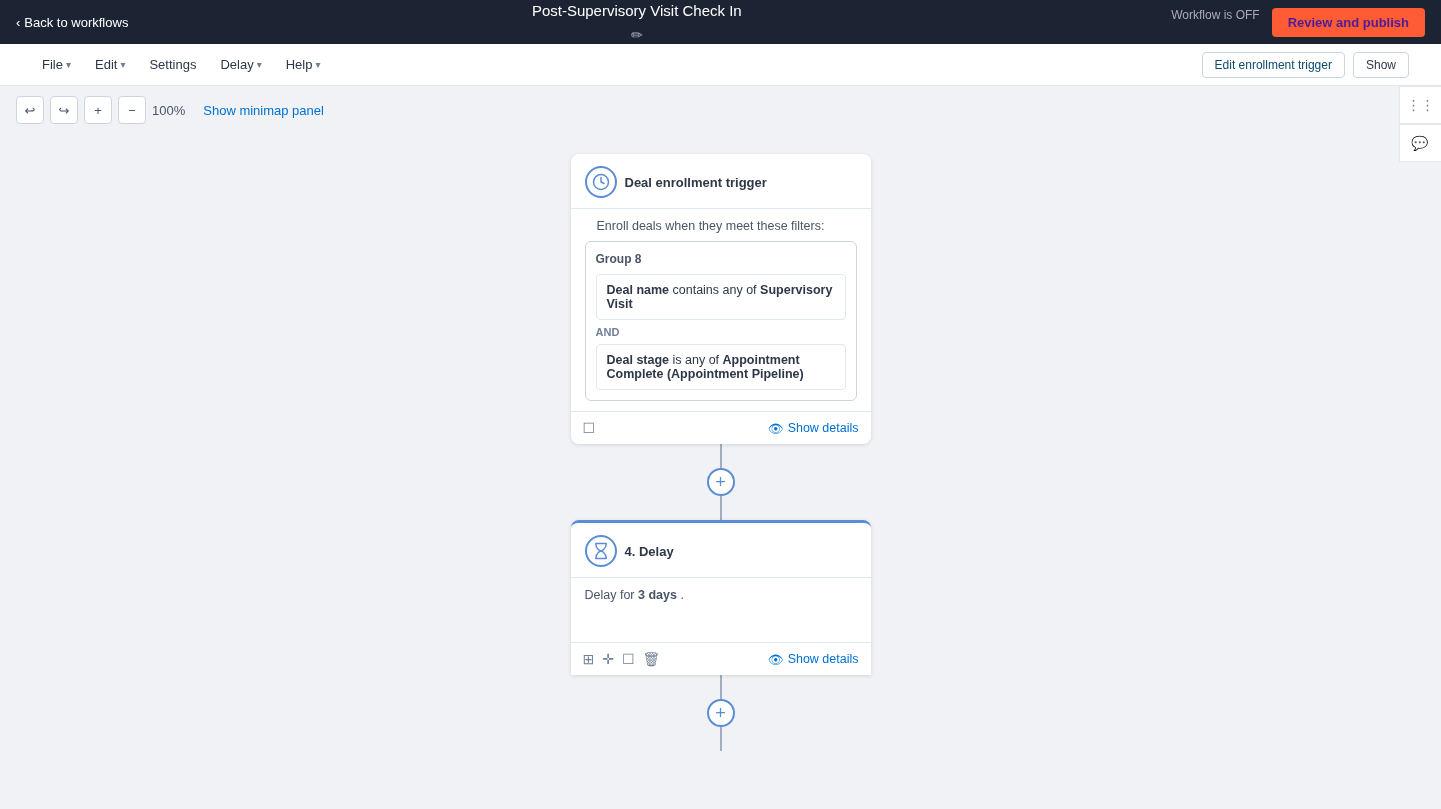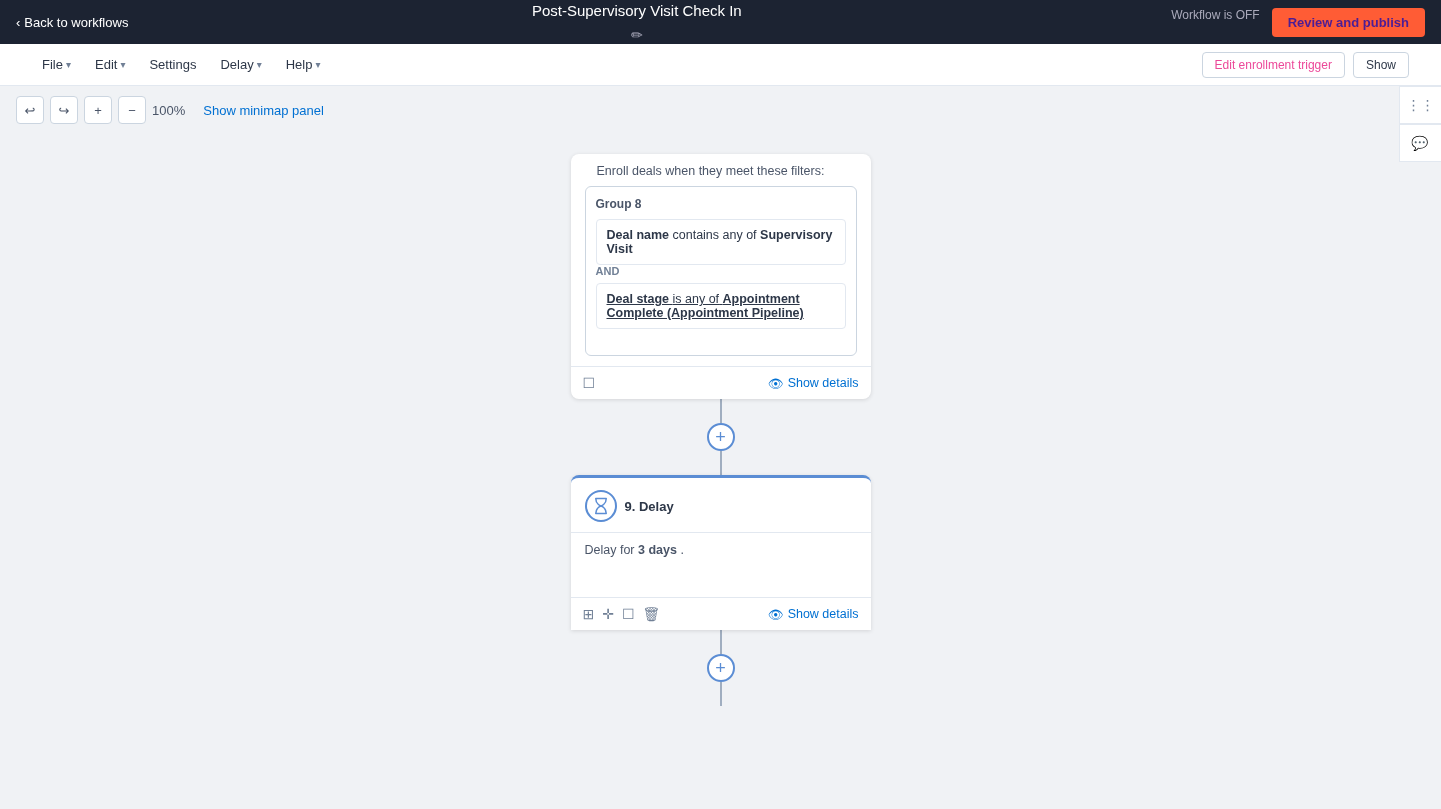--- a/index.html
+++ b/index.html
@@ -26,21 +26,21 @@
       display: flex; align-items: center; background: #fff;
       border-bottom: 1px solid #e2e8f0; padding: 0 32px; height: 42px; gap: 4px;
     }
     .nav-item {
       display: flex; align-items: center; gap: 3px; padding: 6px 10px;
       font-size: 13px; cursor: pointer; border-radius: 4px; color: #2d3748;
     }
     .nav-chevron { font-size: 10px; color: #718096; }
     .nav-right { margin-left: auto; display: flex; gap: 8px; }
     .enrollment-trigger-btn {
-      border: 1px solid #cbd5e0; background: #fff; color: #ec4899;
+      border: 1px solid #cbd5e0; background: #fff; color: #0c4a6e;
       padding: 5px 12px; border-radius: 4px; font-size: 12px; cursor: pointer;
     }
     .test-btn {
       border: 1px solid #cbd5e0; background: #fff; color: #2d3748;
       padding: 5px 12px; border-radius: 4px; font-size: 12px; cursor: pointer;
     }
 
     
     .canvas-toolbar {
       display: flex; align-items: center; gap: 6px;
@@ -85,23 +85,23 @@
 
     
     .enrollment-body { padding: 10px 14px; }
     .enroll-subtitle { font-size: 12.5px; color: #4a5568; margin-bottom: 8px; margin-left: 12px; }
     .filter-group {
       border: 1px solid #cbd5e0; border-radius: 6px; padding: 10px; margin-bottom: 0;
     }
     .group-label { font-size: 12px; font-weight: 600; color: #4a5568; margin-bottom: 8px; }
     .filter-row {
       background: #fff; border: 1px solid #e2e8f0; border-radius: 4px;
-      padding: 8px 10px; font-size: 12.5px; color: #2d3748; margin-bottom: 0;
-    }
-    .filter-row:last-child { margin-bottom: 16px; text-decoration: underline; }
+      padding: 8px 10px; font-size: 12.5px; color: #2d3748; margin-bottom: 6px;
+    }
+    .filter-row:last-child { margin-bottom: 0; }
     .filter-and { font-size: 11px; color: #718096; font-weight: 600; margin-bottom: 6px; }
     .bold-text { font-weight: 700; }
 
     .node-footer {
       display: flex; align-items: center; justify-content: space-between;
       padding: 8px 12px; border-top: 1px solid #e2e8f0;
     }
     .footer-actions { display: flex; gap: 8px; align-items: center; }
     .footer-icon { font-size: 14px; color: #718096; cursor: pointer; }
     .show-details-btn {
@@ -196,20 +196,29 @@
     <span>−</span>
   </button>
   <span class="zoom-level">100%</span>
   <span class="show-minimap">Show minimap panel</span>
 </div>
 
 <div class="canvas">
   <div class="workflow-container">
 
     <div class="node-card">
+      <div class="node-header">
+        <div class="node-icon-wrap">
+          <svg width="18" height="18" viewBox="0 0 24 24" fill="none" stroke="#5b8dd4" stroke-width="2" stroke-linecap="round" stroke-linejoin="round">
+            <circle cx="12" cy="12" r="10"></circle>
+            <path d="M12 6v6l4 2"></path>
+          </svg>
+        </div>
+        <span class="node-title">Deal enrollment trigger</span>
+      </div>
       <div class="enrollment-body">
         <div class="enroll-subtitle">Enroll deals when they meet these filters:</div>
         <div class="filter-group">
           <div class="group-label">Group 8</div>
           <div class="filter-row">
             <span class="bold-text">Deal name</span>
             <span> </span><span>contains any of</span><span> </span><span class="bold-text">Supervisory Visit</span>
           </div>
           <div class="filter-and">AND</div>
           <div class="filter-row">
@@ -233,21 +242,21 @@
     <button class="add-step-btn">+</button>
     <div class="connector"></div>
 
     <div class="node-card delay-accent">
       <div class="node-header">
         <div class="node-icon-wrap">
           <svg width="18" height="18" viewBox="0 0 24 24" fill="none" stroke="#5b8dd4" stroke-width="2" stroke-linecap="round" stroke-linejoin="round">
             <path d="M5 2h14M5 22h14M5 2c0 8 7 10 7 10S5 14 5 22M19 2c0 8-7 10-7 10s7 2 7 10"></path>
           </svg>
         </div>
-        <span class="node-title">9. Delay</span>
+        <span class="node-title">4. Delay</span>
       </div>
       <div class="node-body">
         <span>Delay for</span>
         <span> </span>
         <span class="bold-text">3 days</span>
         <span>.</span>
       </div>
       <div style="height:30px;"></div>
       <div class="node-footer">
         <div class="footer-actions">

